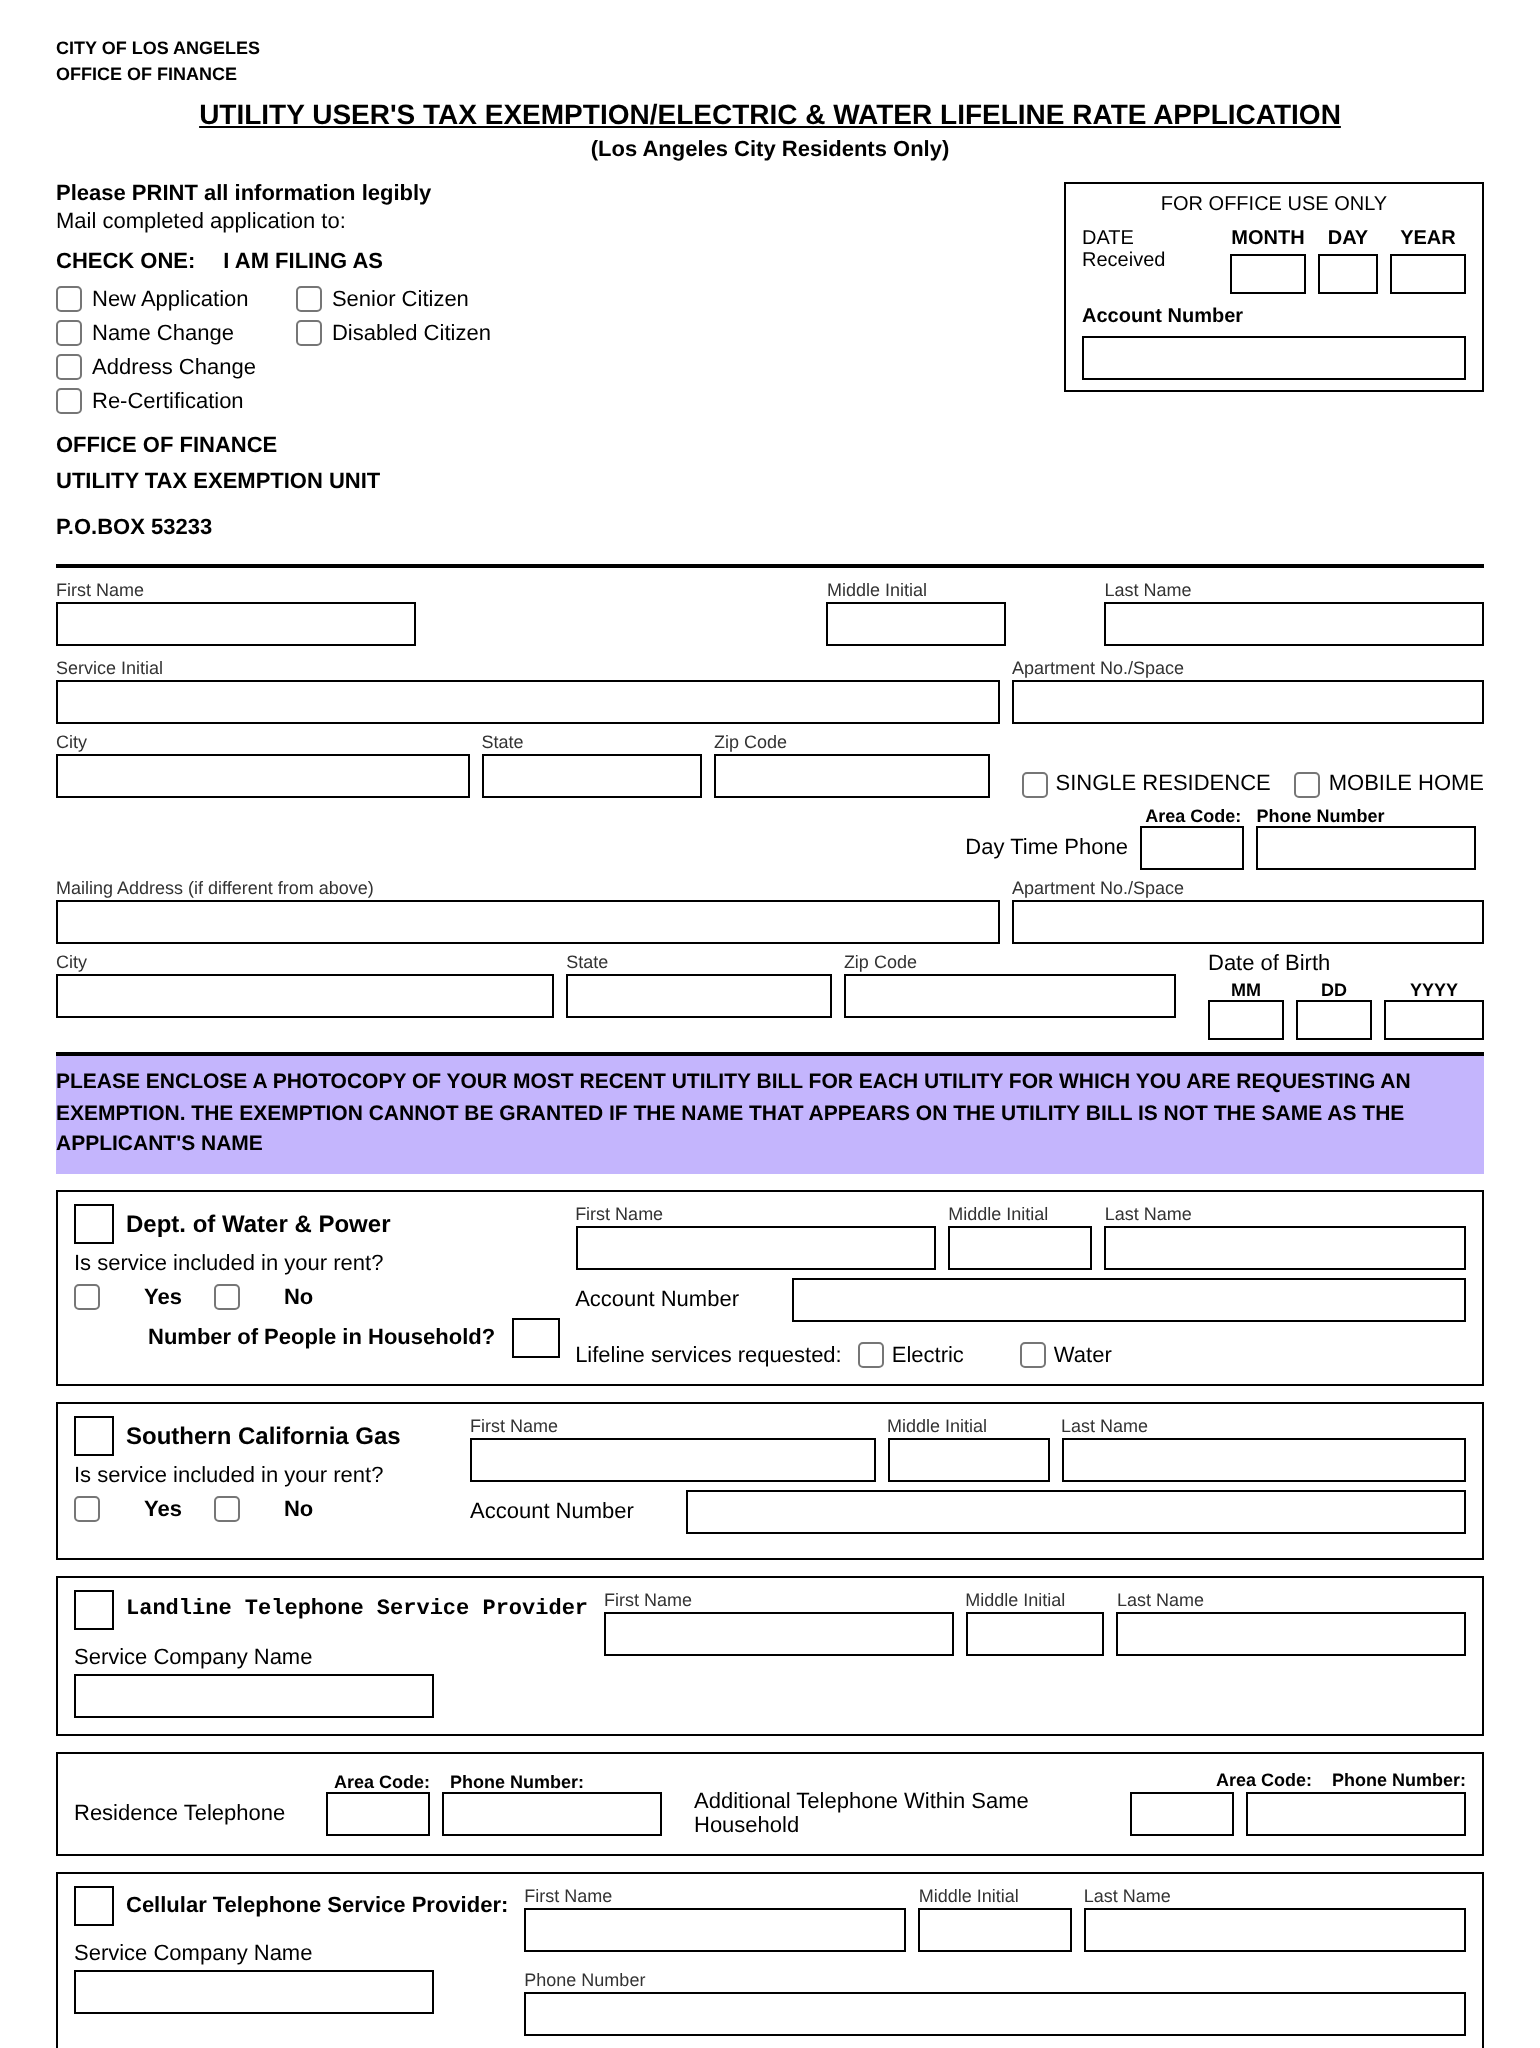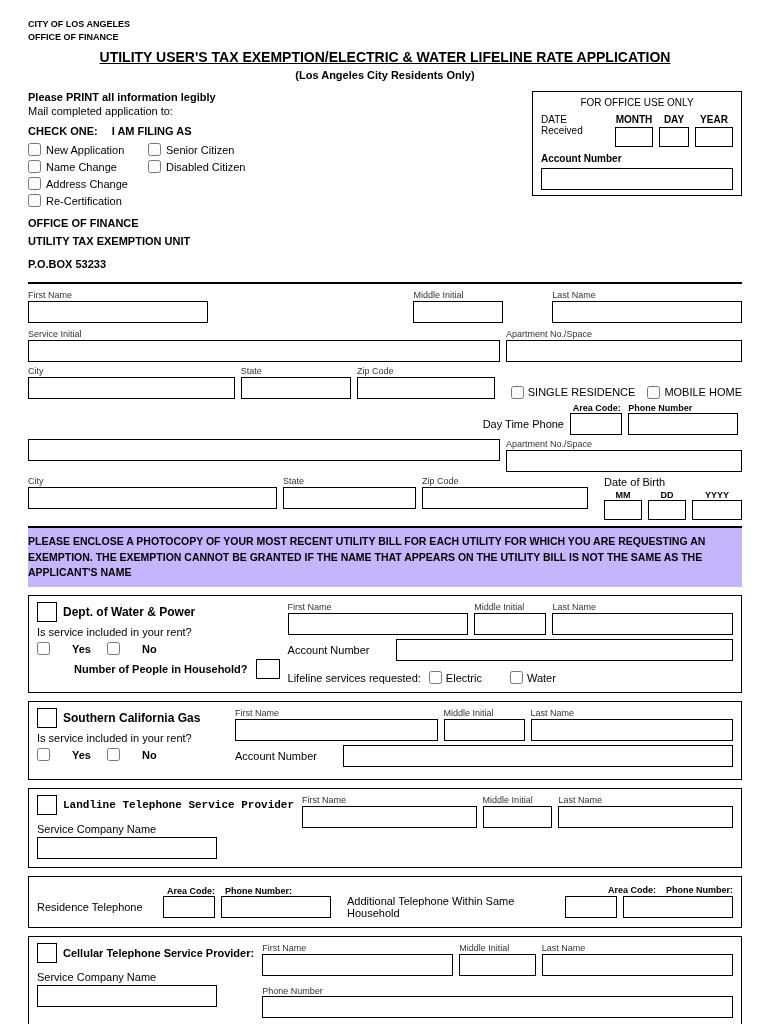--- a/index.html
+++ b/index.html
@@ -248,20 +248,21 @@
     <div style="display:flex; align-items:center; gap:6px;">
       <span style="font-size:11px;">Day Time Phone</span>
       <input type="text" style="width: 52px; height: 22px; border: 1px solid rgb(0, 0, 0);">
       <input type="text" style="width: 110px; height: 22px; border: 1px solid rgb(0, 0, 0);">
     </div>
   </div>
 </div>
 
 <div style="display:flex; gap:6px; margin-bottom:4px;">
   <div class="form-field" style="flex:2;">
+    <span class="field-label">Mailing Address (if different from above)</span>
     <input type="text" class="field-input-box" style="width: 100%;">
   </div>
   <div class="form-field" style="flex:1;">
     <span class="field-label">Apartment No./Space</span>
     <input type="text" class="field-input-box" style="width: 100%;">
   </div>
 </div>
 
 <div style="display:flex; gap:6px; margin-bottom:4px;">
   <div style="display:flex; gap:6px; flex:1.5;">

